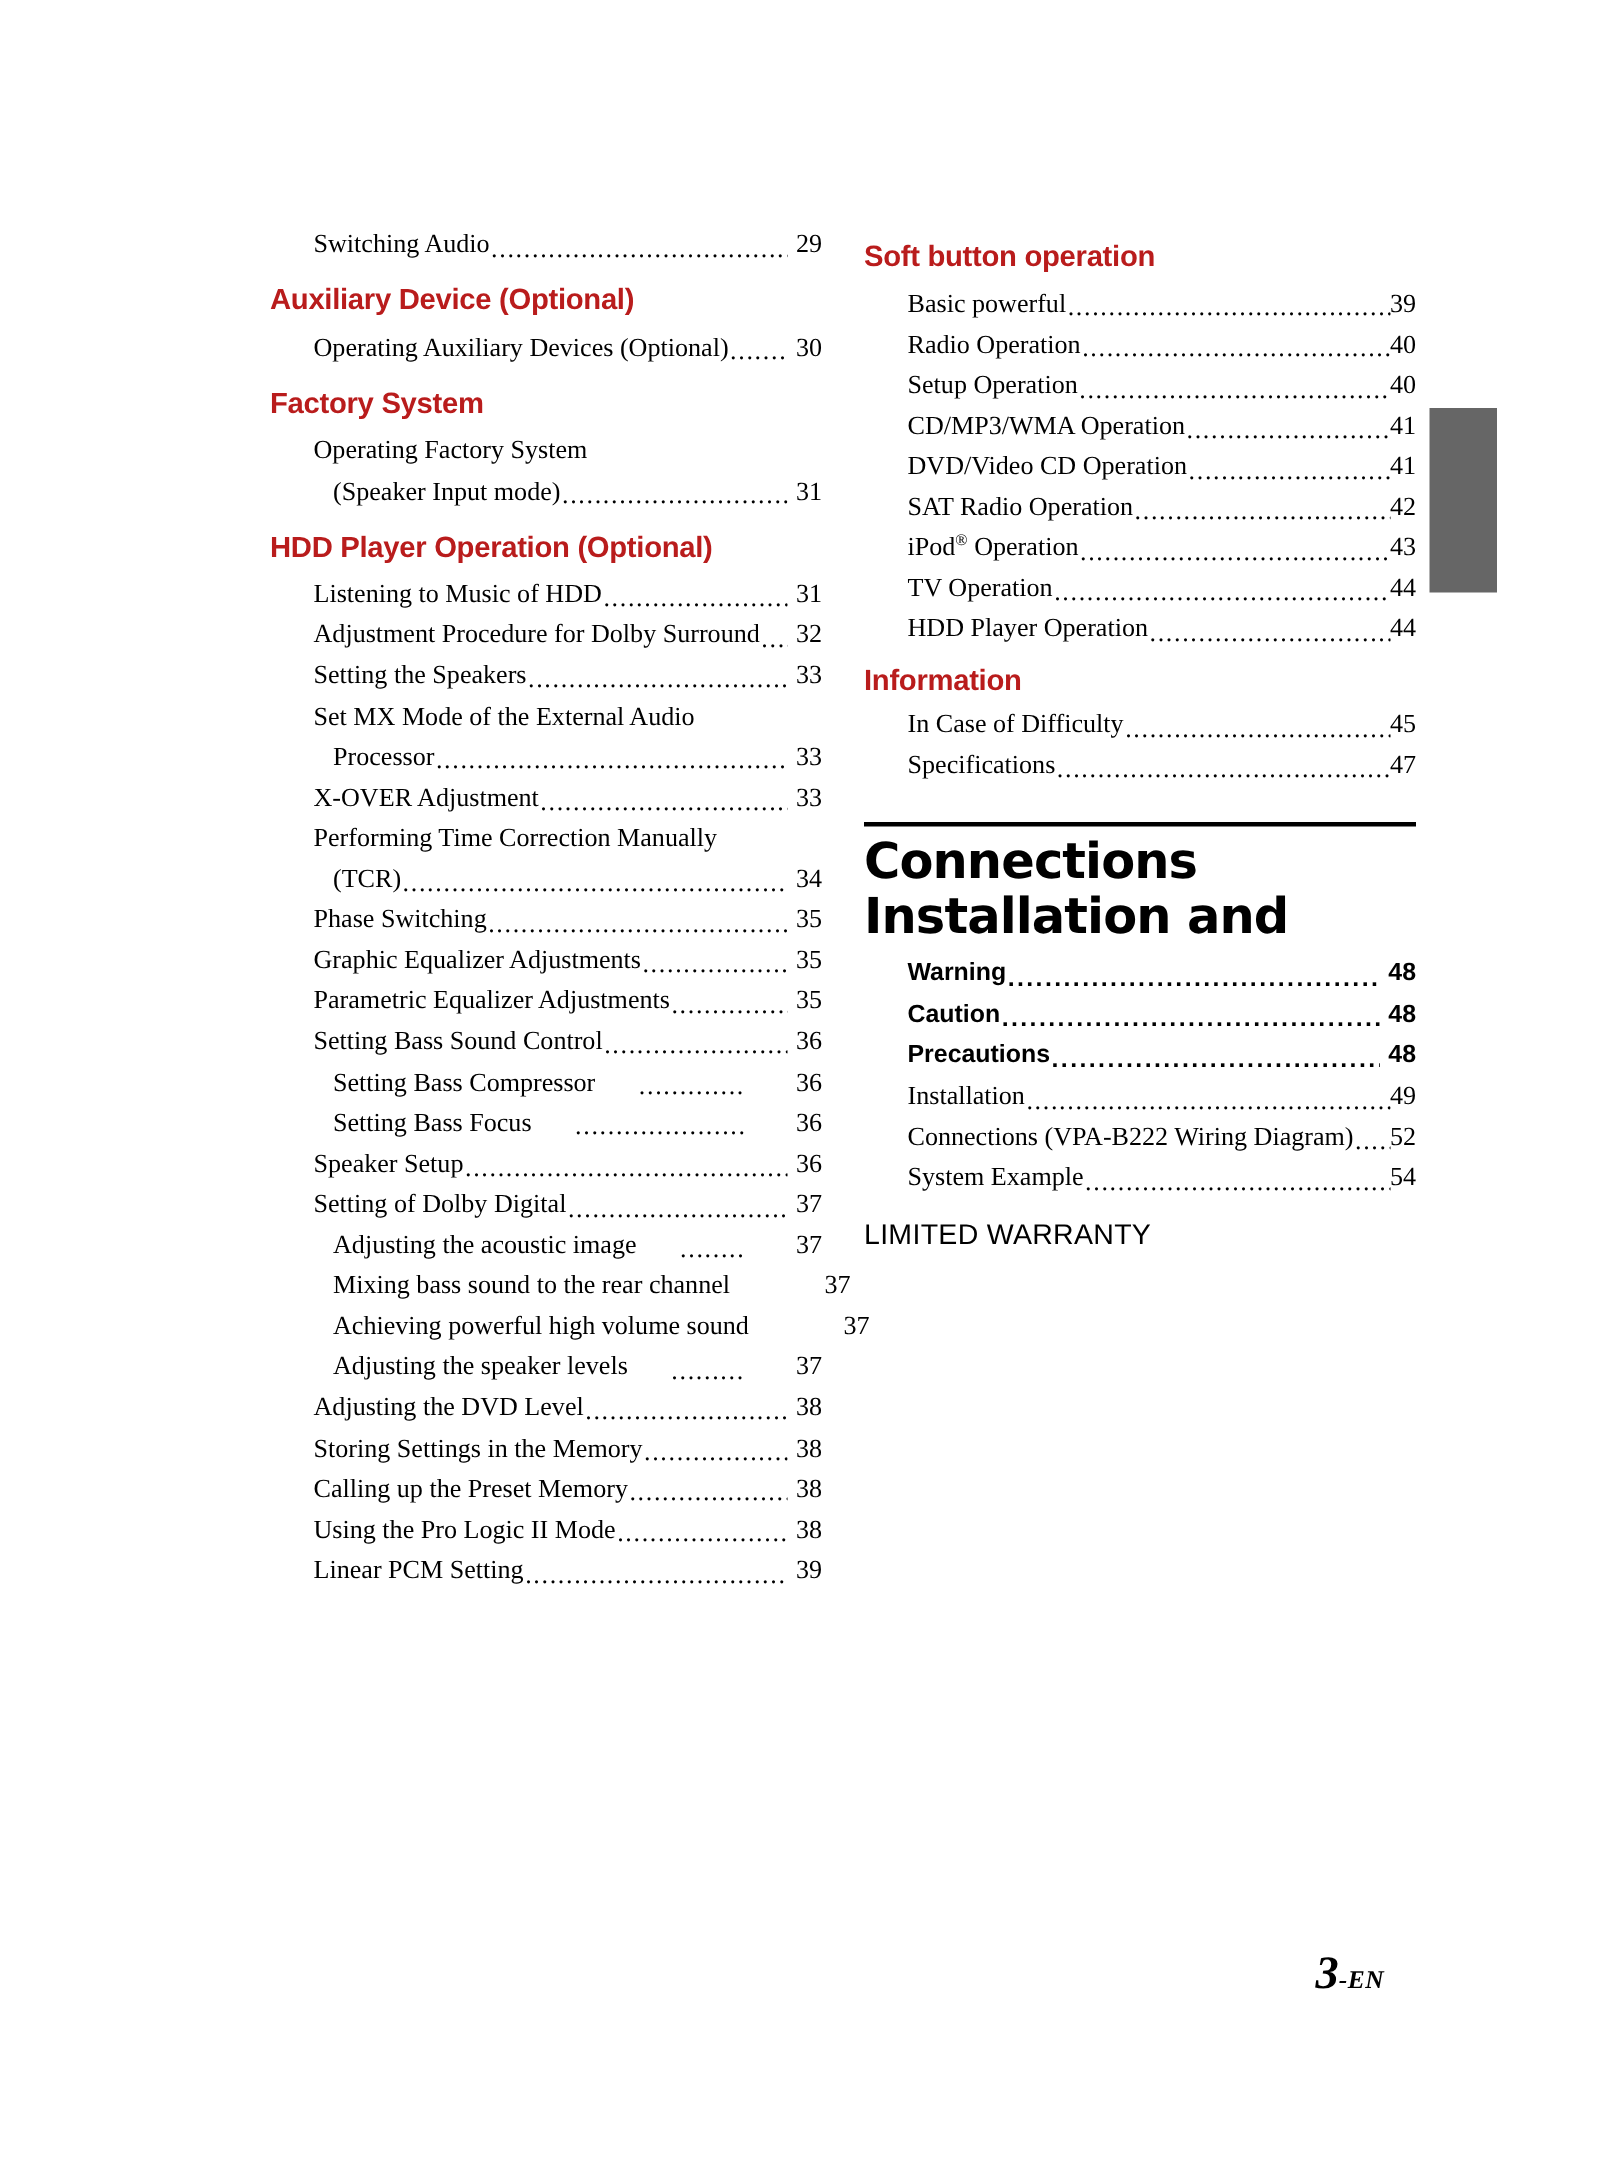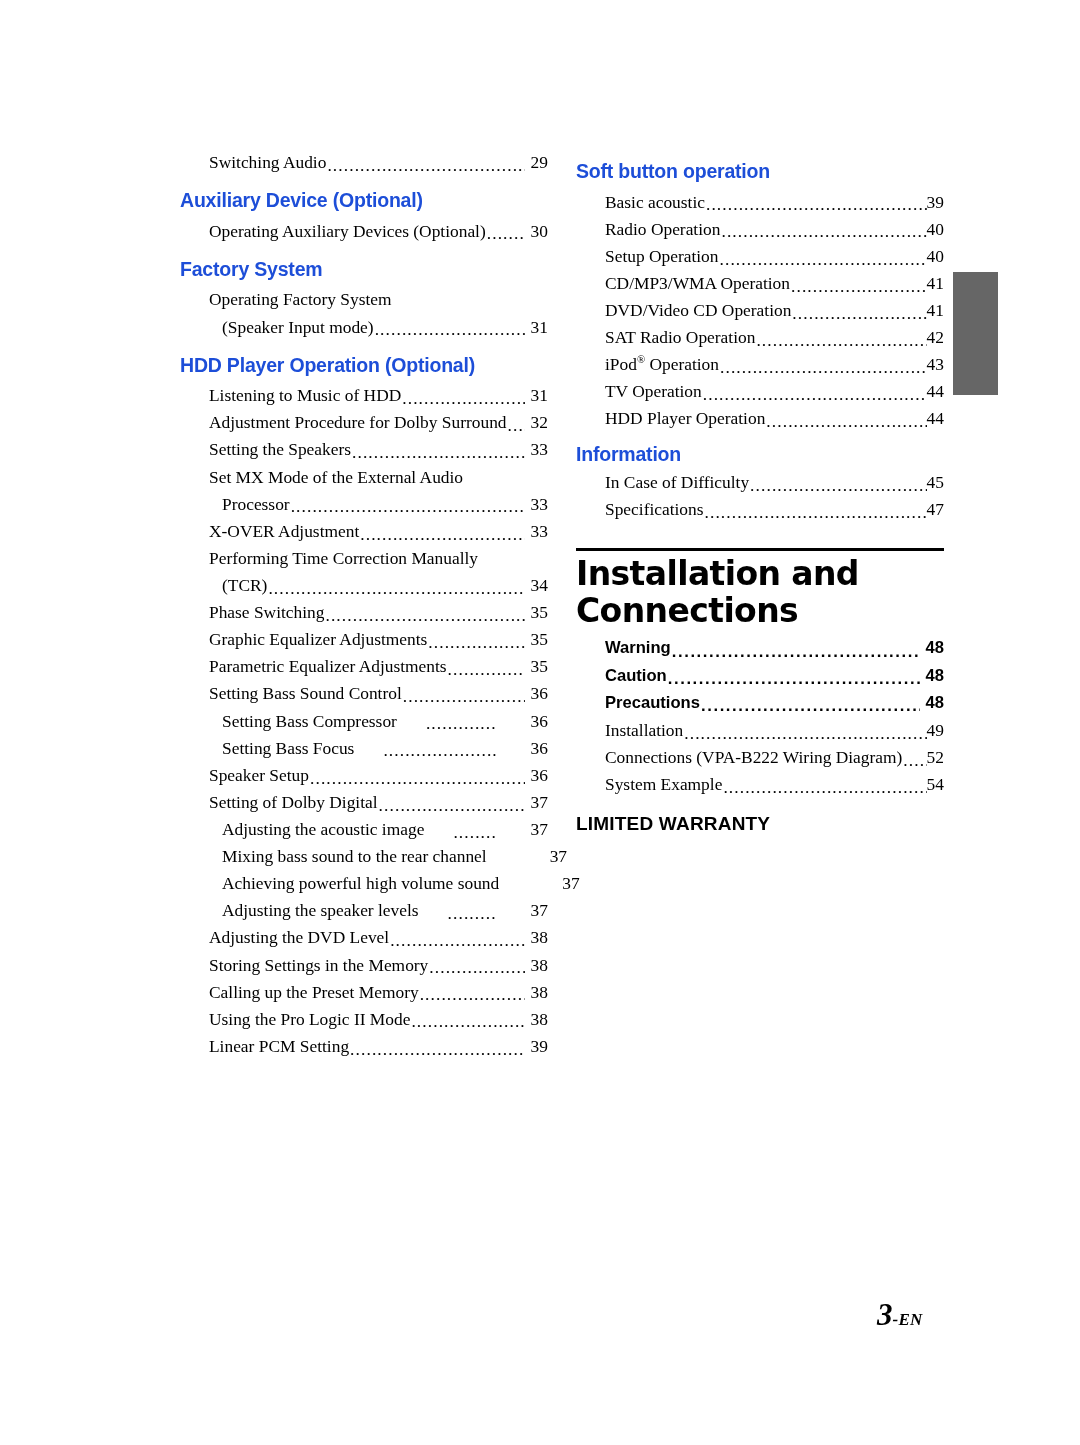--- a/index.html
+++ b/index.html
@@ -44,21 +44,21 @@
     height: 123px;
     background: #666666;
   }
 
   
   .sec-head {
     font-family: "Liberation Sans", "DejaVu Sans", sans-serif;
     font-weight: bold;
     font-size: 19.5px;
     letter-spacing: -0.2px;
-    color: #1d4ed8;
+    color: #b91c1c;
     margin: 14px 0 6px 0;
     line-height: 1.16;
   }
   .sec-head.first { margin-top: 12px; }
   .sec-head.tight { margin-top: 11px; margin-bottom: 4px; }
 
   
   .big-head-wrap {
     margin-top: 26px;
   }
@@ -71,21 +71,21 @@
     font-family: "DejaVu Sans", "Liberation Sans", sans-serif;
     font-weight: bold;
     font-size: 33px;
     line-height: 1.12;
     letter-spacing: -0.6px;
     color: #000;
   }
 
   .warranty-head {
     font-family: "Liberation Sans", "DejaVu Sans", sans-serif;
-    font-weight: bold;
+    font-weight: normal;
     font-size: 19px;
     letter-spacing: 0.2px;
     margin-top: 16px;
   }
 
   
   .entry {
     display: flex;
     align-items: flex-end;
     font-size: 17.4px;
@@ -328,21 +328,21 @@
         <span class="leader">........................................................................................................................</span>
         <span class="pg">39</span>
       </div>
     </div>
 
     <div class="col col-right">
 
       <div class="sec-head first">Soft button operation</div>
 
       <div class="entry lvl1">
-        <span class="etext">Basic acoustic</span>
+        <span class="etext">Basic powerful</span>
         <span class="leader">........................................................................................................................</span>
         <span class="pg">39</span>
       </div>
       <div class="entry lvl1">
         <span class="etext">Radio Operation</span>
         <span class="leader">........................................................................................................................</span>
         <span class="pg">40</span>
       </div>
       <div class="entry lvl1">
         <span class="etext">Setup Operation</span>
@@ -389,22 +389,22 @@
       </div>
       <div class="entry lvl1">
         <span class="etext">Specifications</span>
         <span class="leader">........................................................................................................................</span>
         <span class="pg">47</span>
       </div>
 
       <div class="big-head-wrap">
         <div class="rule"></div>
         <div class="big-head">
+          <div>Connections</div>
           <div>Installation and</div>
-          <div>Connections</div>
         </div>
       </div>
 
       <div class="gap-sm"></div>
 
       <div class="entry lvl1 bold">
         <span class="etext">Warning</span>
         <span class="leader">........................................................................................................................</span>
         <span class="pg">48</span>
       </div>

